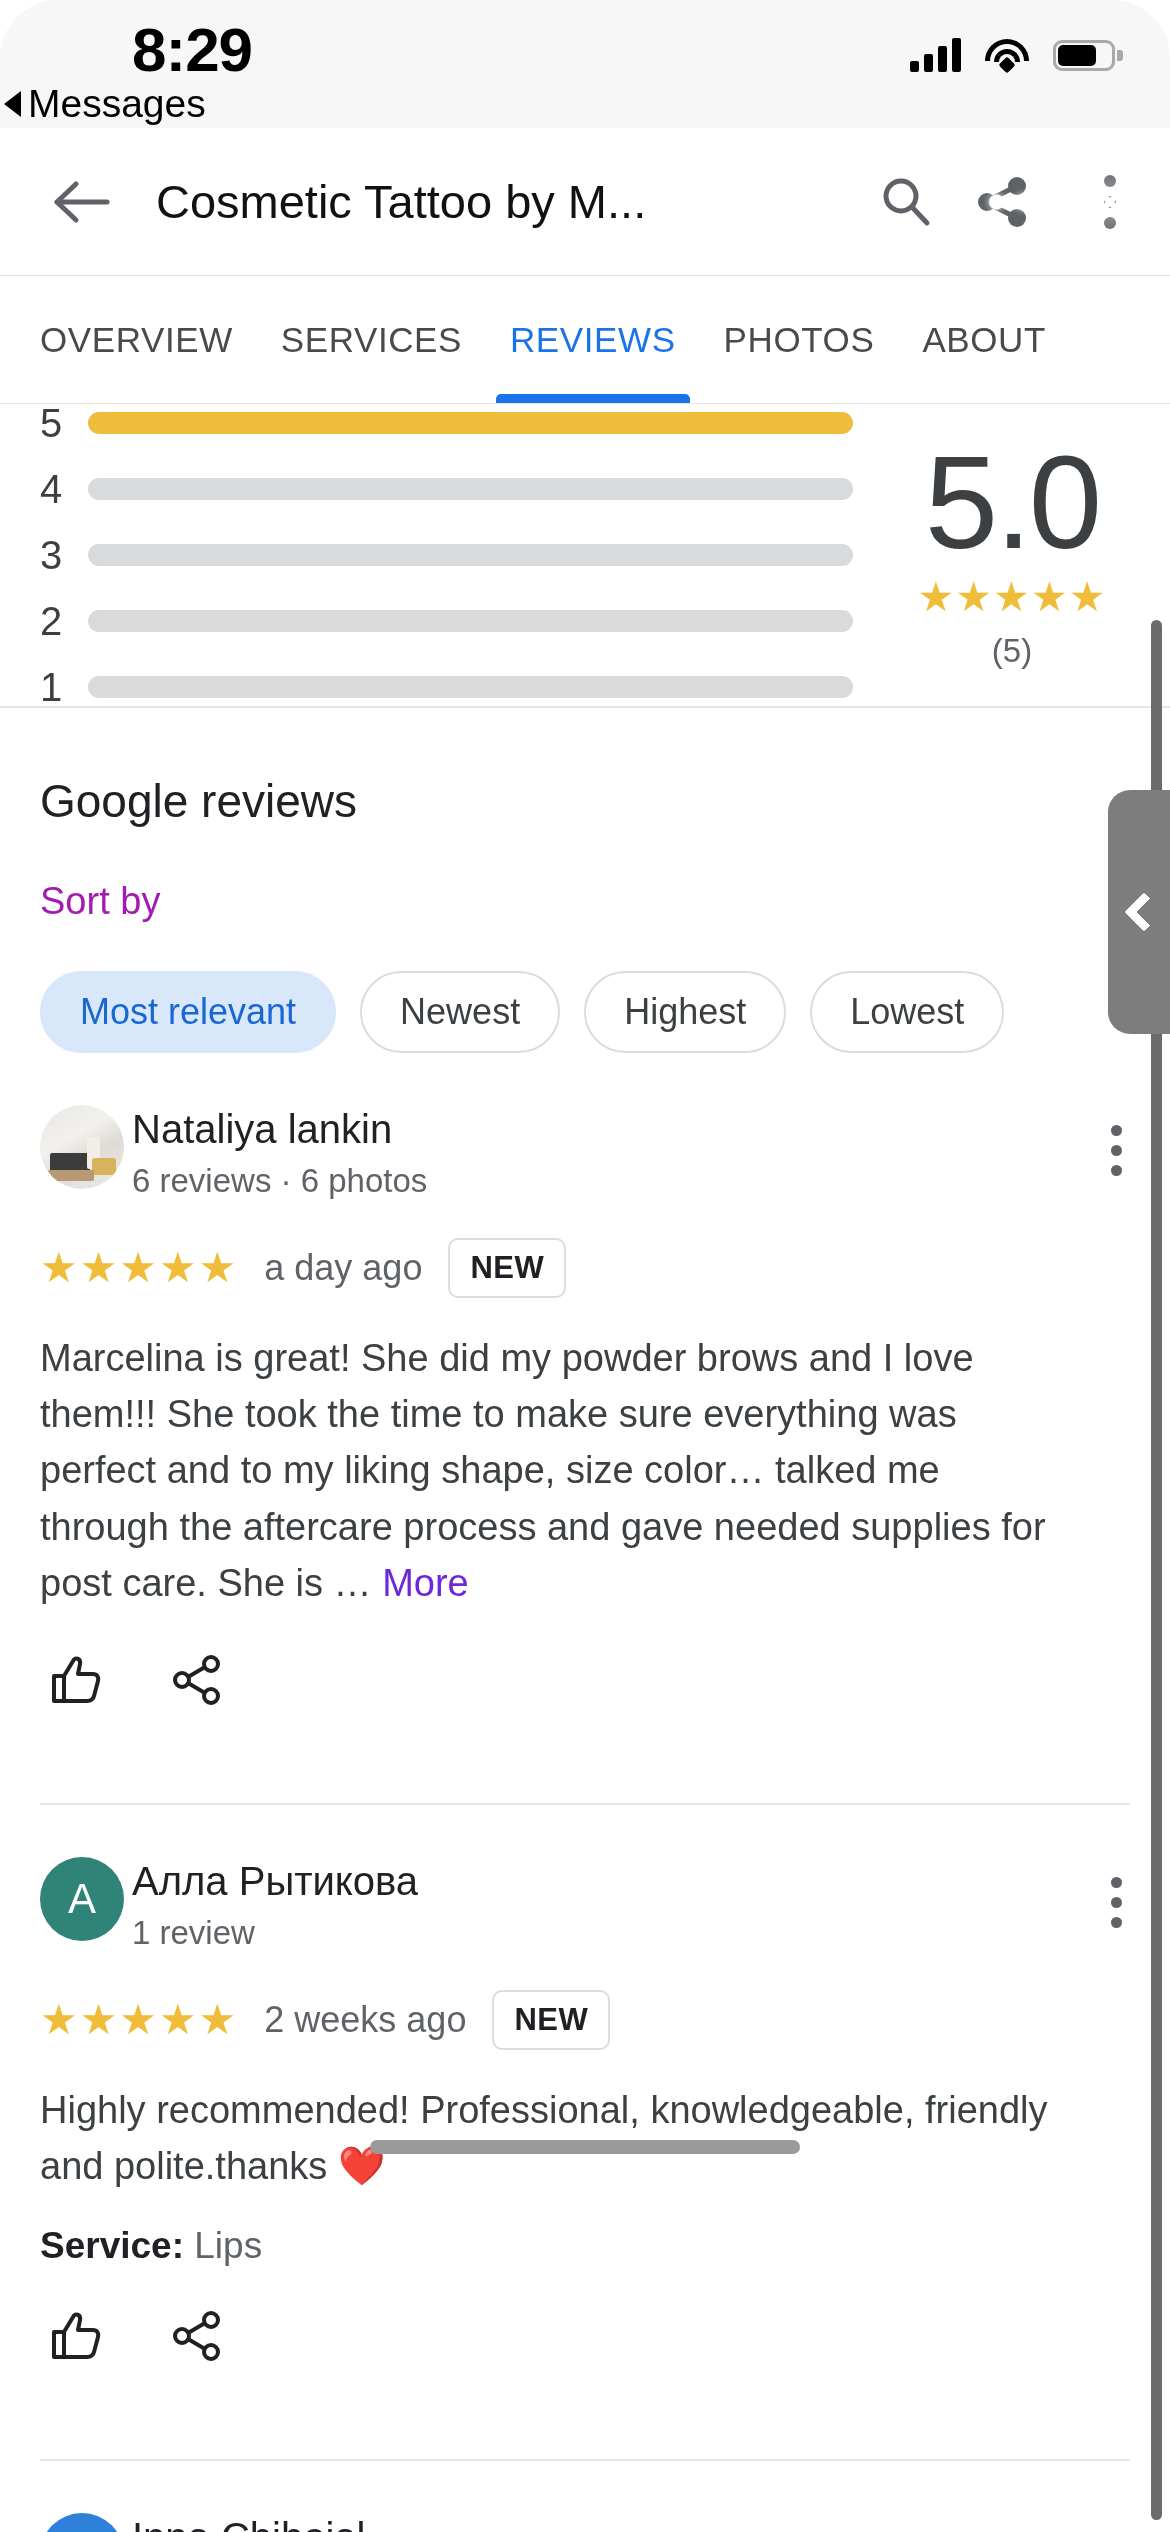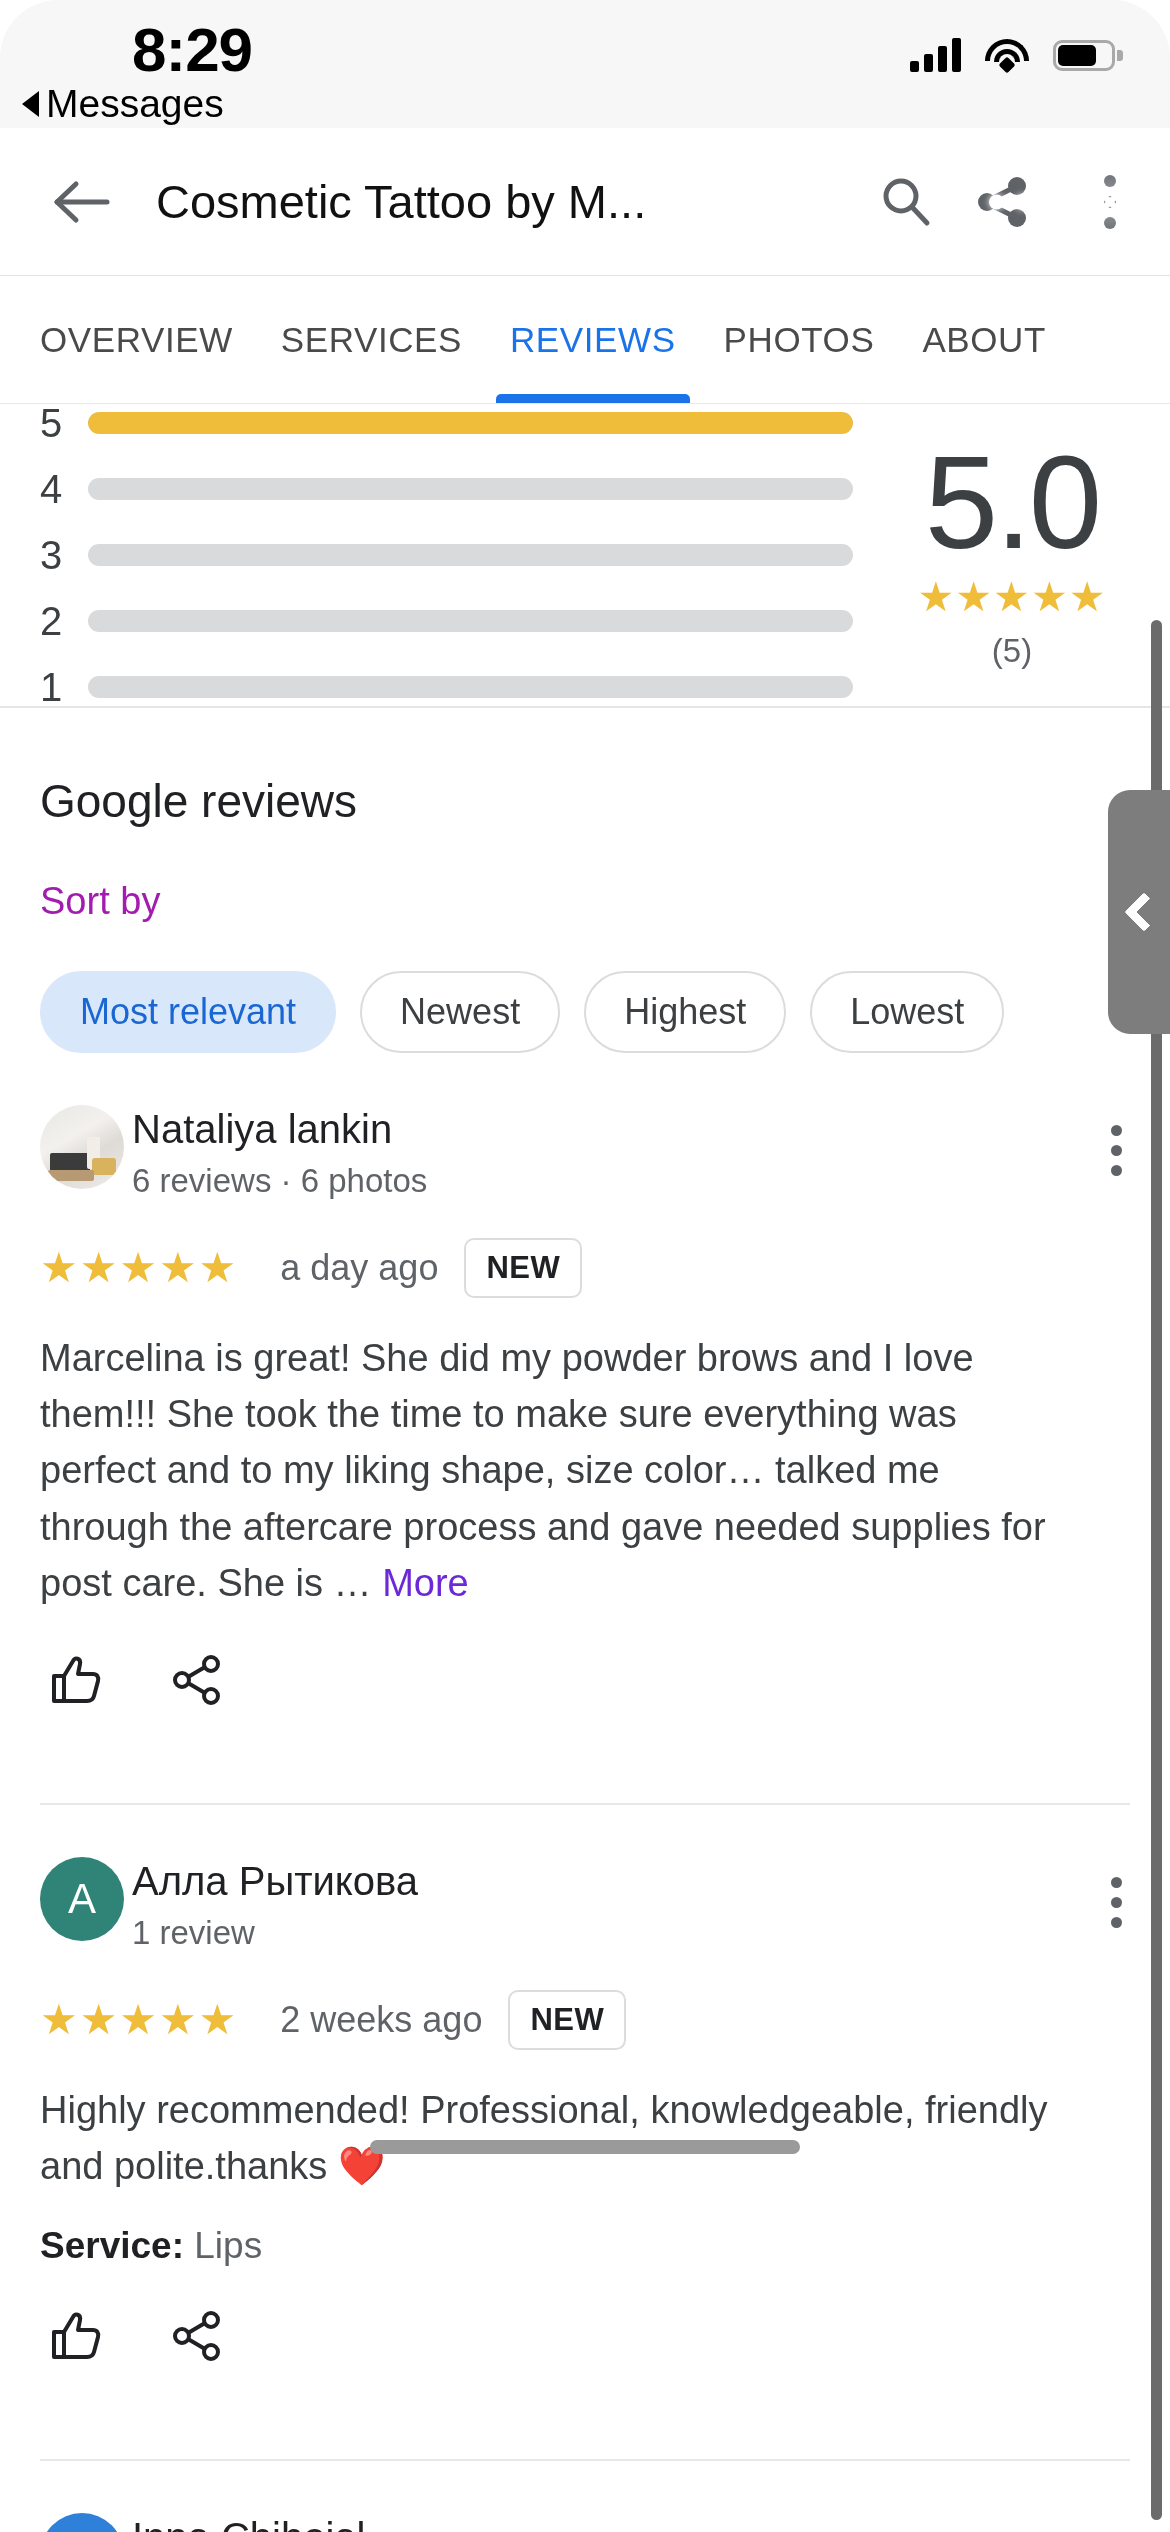--- a/index.html
+++ b/index.html
@@ -20,21 +20,21 @@
     background:#f7f7f7;
     border-radius:58px 58px 0 0;
     overflow:hidden;
   }
   .sb-time {
     position:absolute; left:132px; top:14px;
     font-size:62px; font-weight:700; color:#000;
     letter-spacing:-1px;
   }
   .sb-back {
-    position:absolute; left:22px; top:82px;
+    position:absolute; left:4px; top:82px;
     font-size:39px; color:#000; font-weight:400;
     display:flex; align-items:center; gap:7px;
   }
   .sb-back .tri {
     width:0;height:0;
     border-top:13px solid transparent;
     border-bottom:13px solid transparent;
     border-right:17px solid #000;
     display:inline-block;
   }
@@ -224,21 +224,21 @@
   .rev-sub { font-size:33px; color:#5f6368; padding-top:10px; }
   .rev-kebab {
     position:absolute; right:0; top:12px;
     display:flex; flex-direction:column; gap:9px;
     padding:8px;
   }
   .rev-kebab i { width:11px;height:11px;border-radius:50%;background:#5f6368;display:block; }
 
   .rev-rating { display:flex; align-items:center; gap:26px; padding-top:38px; }
   .stars { font-size:42px; color:#efbd3a; letter-spacing:2px; line-height:1; }
-  .rev-time { font-size:36px; color:#5f6368;margin-left:16px; }
+  .rev-time { font-size:36px; color:#5f6368; }
   .new-badge {
     border:2px solid #dadce0; border-radius:10px;
     padding:10px 20px; font-size:31px; font-weight:700;
     color:#202124; letter-spacing:.5px;
   }
   .rev-text {
     padding-top:32px;
     font-size:38px; line-height:1.48; color:#3c4043;
     max-width:1010px;
   }

